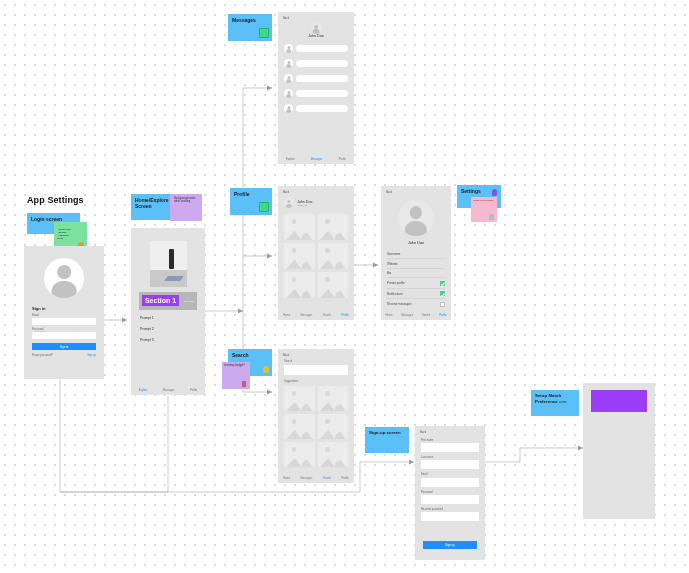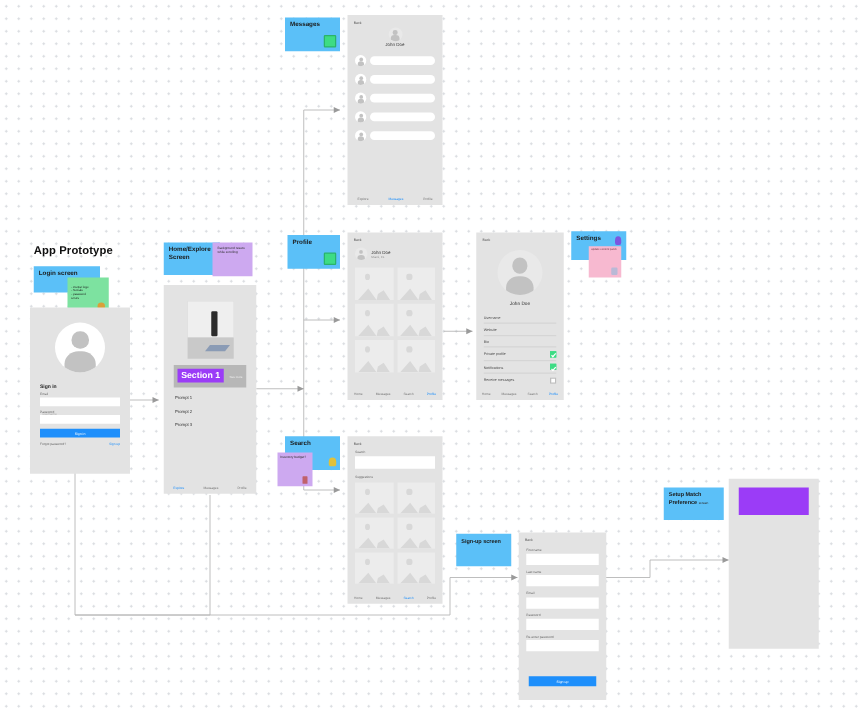--- a/index.html
+++ b/index.html
@@ -100,21 +100,21 @@
       <polygon points="272,88 267,85.6 267,90.4"></polygon>
       <polygon points="272,256 267,253.6 267,258.4"></polygon>
       <polygon points="272,392 267,389.6 267,394.4"></polygon>
       <polygon points="378,265 373,262.6 373,267.4"></polygon>
       <polygon points="414,462 409,459.6 409,464.4"></polygon>
       <polygon points="583,448 578,445.6 578,450.4"></polygon>
       <polygon points="243,311 238,308.6 238,313.4"></polygon>
     </g>
   </svg>
 
-  <h1 class="title abs" style="left:27px;top:195px;">App Prototype</h1>
+  <h1 class="title abs" style="left:27px;top:195px;">App Settings</h1>
 
   <div class="note blue abs" style="left:27px;top:213px;width:53px;height:21px;">
     <span>Login screen</span>
   </div>
   <div class="note green abs" style="left:54px;top:222px;width:33px;height:28px;padding:2.5px 3px;font-size:2.4px;font-weight:400;white-space:pre-line;">
     <span>- Center logo
 - Socials
 - password
   errors</span>
     <span class="note-icon" style="right:3px;bottom:2px;width:6px;height:6px;border-radius:50%;background:#d9a03a;"></span>

